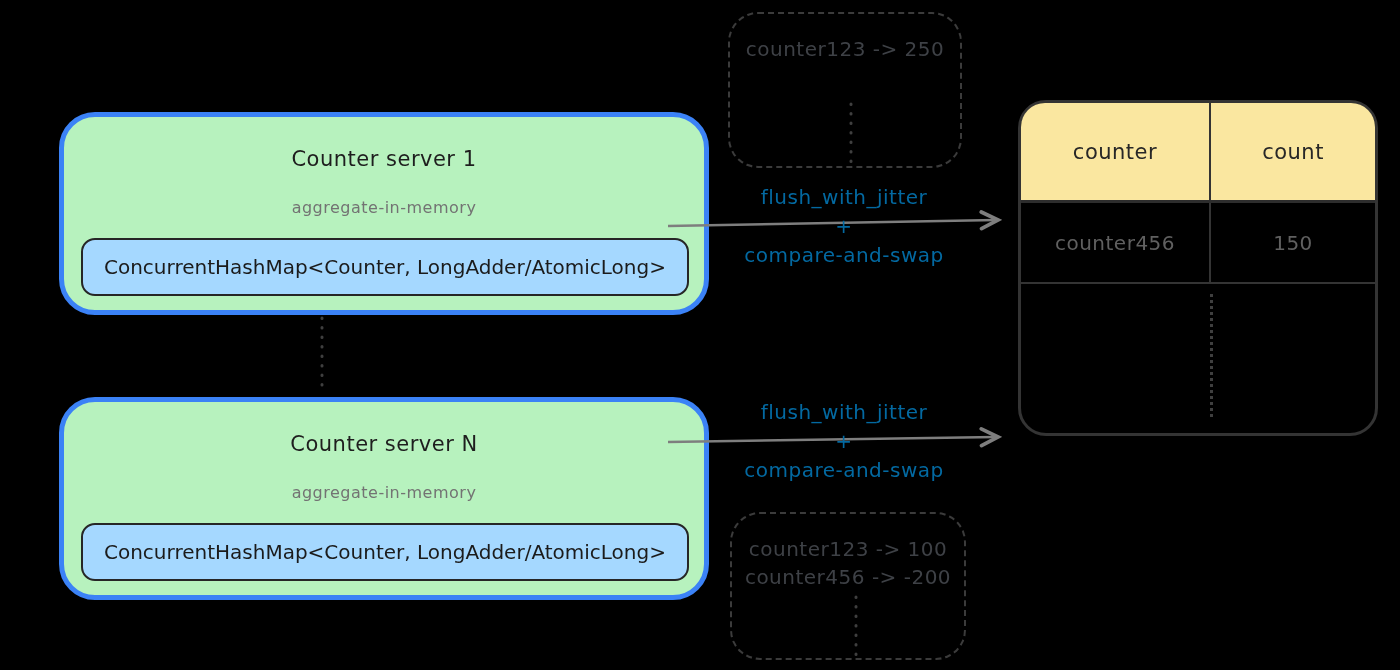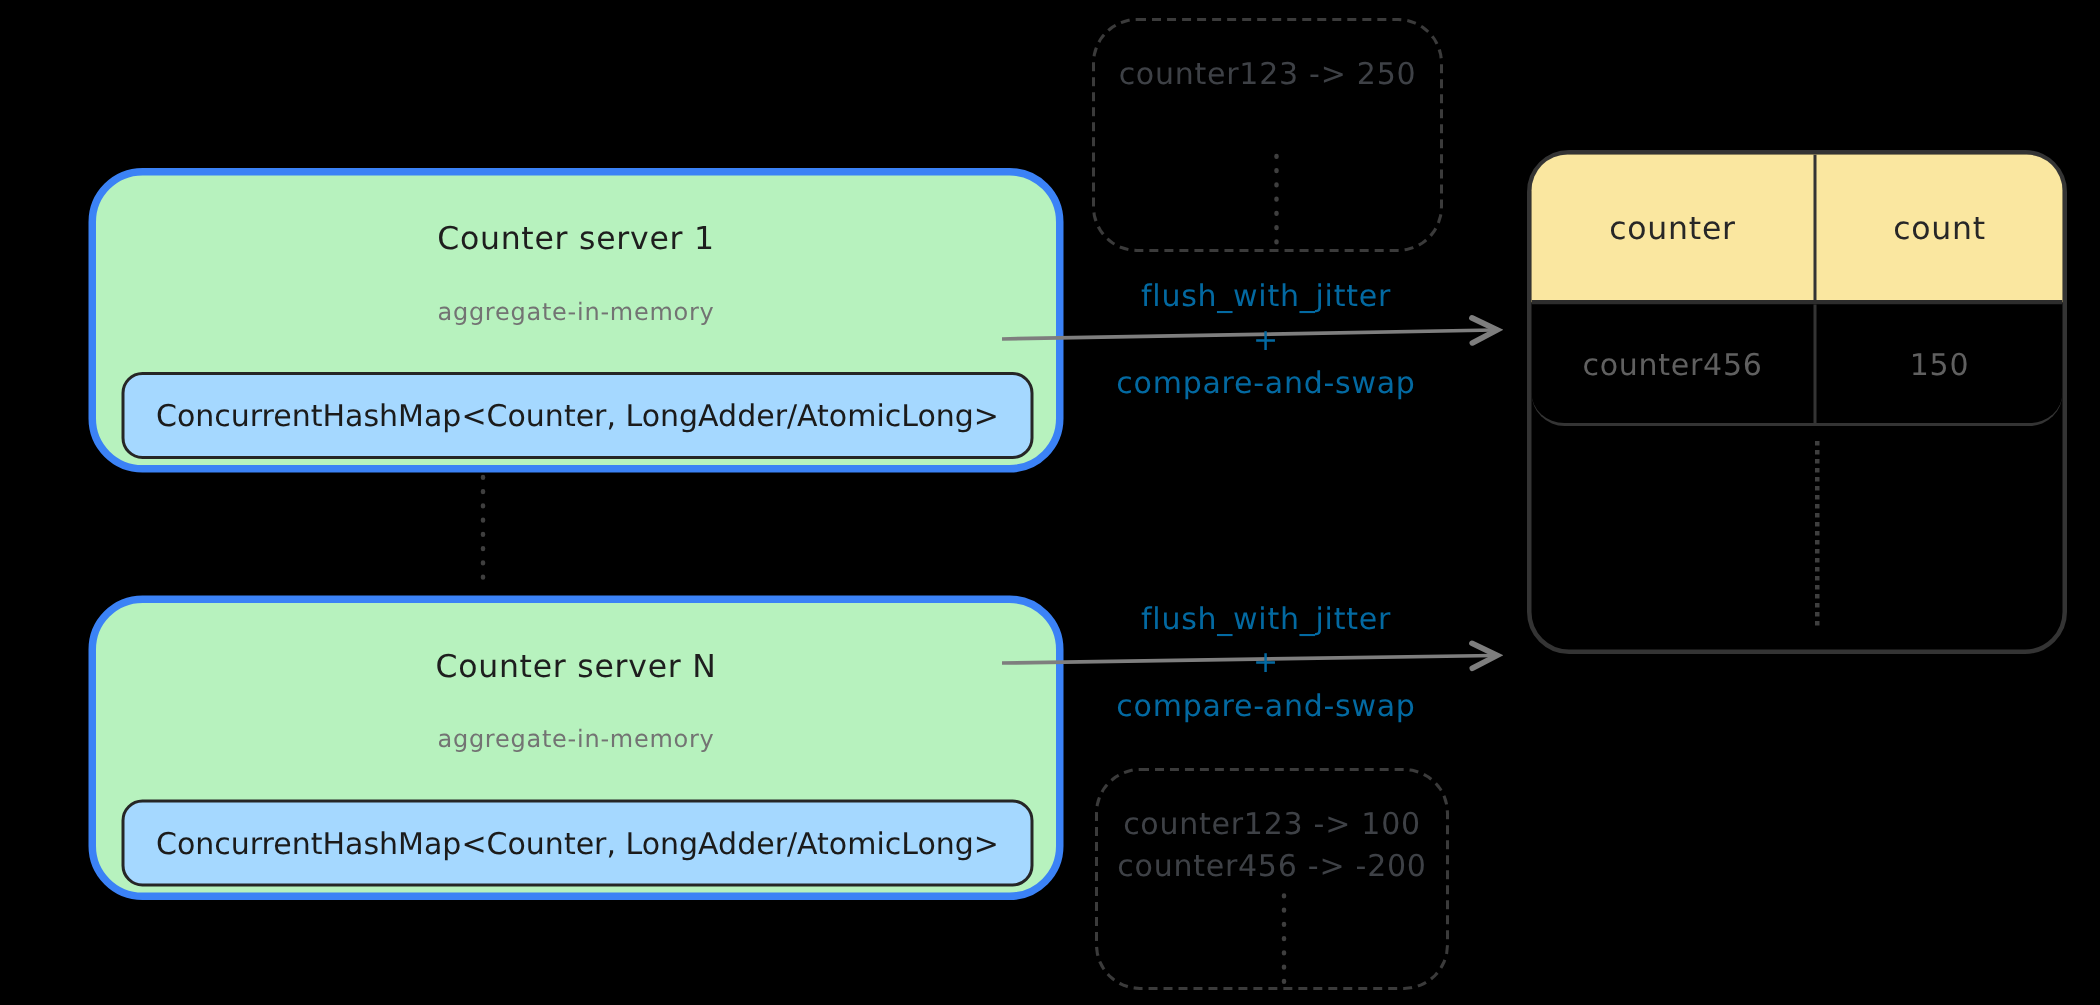--- a/index.html
+++ b/index.html
@@ -48,21 +48,21 @@
   .server-sub {
     margin-top: 27px;
     font-size: 16px;
     color: #737373;
     letter-spacing: 0.5px;
   }
   .code-box {
     position: absolute;
     left: 17px;
     right: 15px;
-    bottom: 4px;
+    bottom: 14px;
     height: 58px;
     background: #a5d8ff;
     border: 2.5px solid #262626;
     border-radius: 14px;
     box-sizing: border-box;
     display: flex;
     align-items: center;
     justify-content: center;
     font-size: 20px;
     color: #1b1b1b;
@@ -132,21 +132,21 @@
   }
   .th { font-size: 21px; color: #272727; letter-spacing: 0.5px; }
   .col1 { width: 190px; flex: none; border-right: 2.5px solid #343434; }
   .col2 { flex: 1; }
   .trow {
     display: flex;
     flex: none;
     border-bottom: 2.5px solid #343434;
   }
   .trow.r1 { height: 97px; }
-  .trow.r2 { height: 79px; border-radius: 22px; }
+  .trow.r2 { height: 79px; }
   .td { font-size: 20px; color: #606060; letter-spacing: 0.5px; }
   .tfoot {
     position: relative;
     flex: 1;
   }
   .tfoot-divider {
     position: absolute;
     left: 189px;
     top: 10px;
     bottom: 16px;

